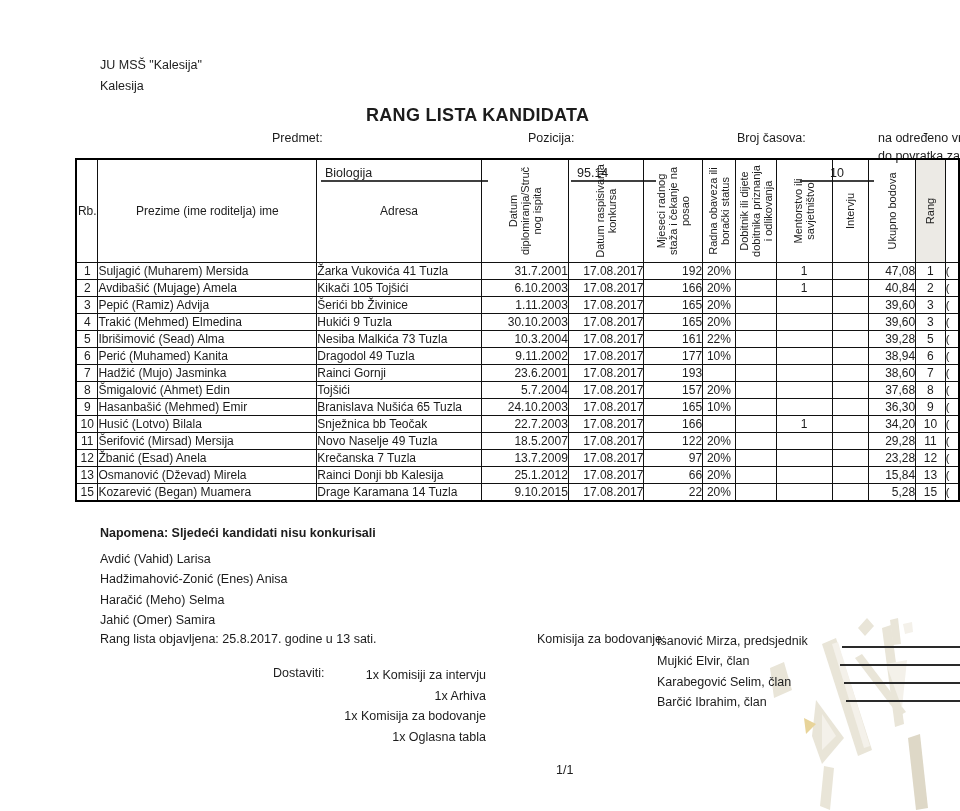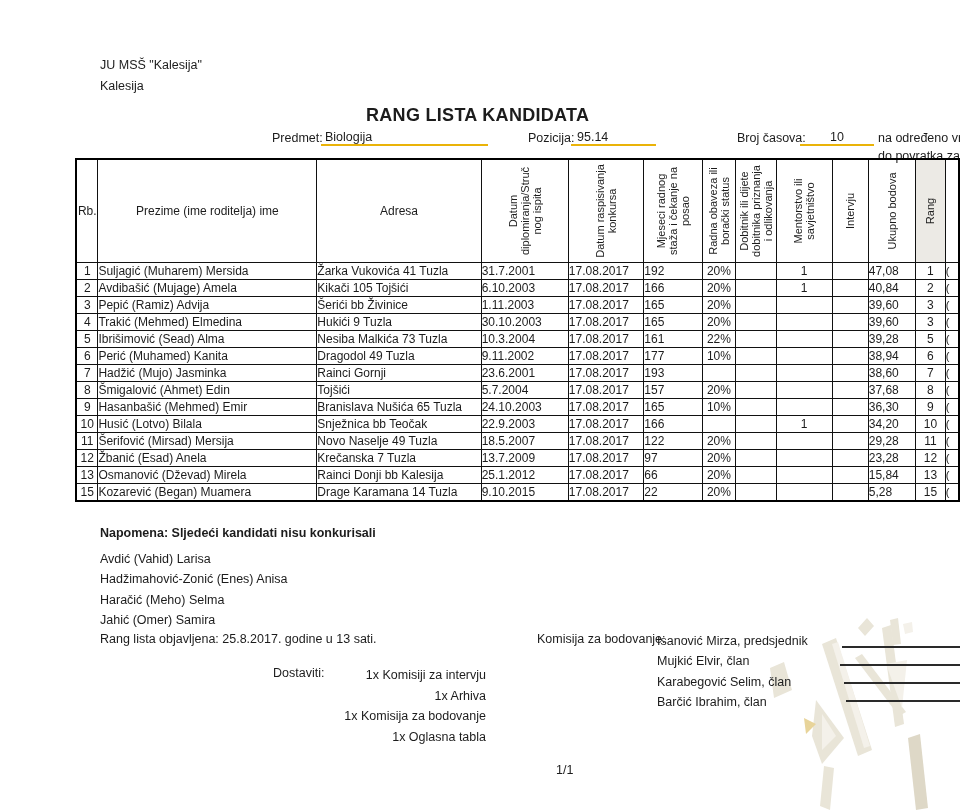--- a/index.html
+++ b/index.html
@@ -4,22 +4,22 @@
 <style>
   html,body { margin:0; padding:0; background:#ffffff; }
   .page {
     position:relative; width:960px; height:811px; background:#ffffff;
     overflow:hidden; font-family:"Liberation Sans", sans-serif; color:#1c1c1c;
   }
   .abs { position:absolute; }
   .txt  { font-size:12.5px; line-height:16px; white-space:nowrap; }
   .title{ font-size:18px; font-weight:bold; letter-spacing:.3px; text-align:left; }
   .field{
-    display:inline-block; border-bottom:2px solid #eab308; height:16px;
-    font-size:12.5px; line-height:15px; white-space:nowrap; box-sizing:border-box;
+    display:inline-block; border-bottom:2px solid #404040; height:16px;
+    font-size:12.5px; line-height:15px; white-space:nowrap; box-sizing:border-box;margin-top:36px;
   }
   .bold { font-weight:bold; }
 
   
   table.rank { border-collapse:collapse; table-layout:fixed; border:2px solid #000; }
   table.rank th, table.rank td {
     border:1px solid #111; padding:0; overflow:hidden; white-space:nowrap;
     font-weight:normal; box-sizing:border-box;
   }
   thead th { height:102px; vertical-align:middle; text-align:center; font-size:12px; }
@@ -27,21 +27,21 @@
   .vwrap { position:relative; width:100%; height:102px; }
   .vtext {
     position:absolute; left:50%; top:50%; width:96px;
     transform:translate(-50%,-50%) rotate(-90deg);
     font-size:11px; line-height:12px; text-align:center;
     white-space:normal; word-wrap:break-word;
   }
   tbody td { height:17px; font-size:12px; line-height:16px; }
   td.a-c { text-align:center; }
   td.a-l { text-align:left;  padding-left:4px; }
-  td.a-r { padding-right:5px; }
+  td.a-r { text-align:right; padding-right:5px; }
   td.c-sliver { padding-left:2px; font-size:11px; }
   th.c-sliver { border-left:1px solid #111; }
 
   .sigline { position:absolute; height:2px; background:#2a2a2a; }
   .list-r { text-align:right; }
   .lh20 div { line-height:20.3px; white-space:nowrap; }
   .lh20r div{ line-height:20.7px; white-space:nowrap; }
 
   
   .wm-a { fill:#e9e5d8; } .wm-b { fill:#f4f1ea; } .wm-c { fill:#ded8c7; } .wm-g { fill:#e8d49a; }
@@ -267,21 +267,21 @@
           <td class="a-c"></td>
           <td class="a-c"></td>
           <td class="a-r">36,30</td>
           <td class="a-c">9</td>
           <td class="c-sliver">(</td>
         </tr>
         <tr>
           <td class="a-c">10</td>
           <td class="a-l">Husić (Lotvo) Bilala</td>
           <td class="a-l">Snježnica bb Teočak</td>
-          <td class="a-r">22.9.2003</td>
+          <td class="a-r">22.7.2003</td>
           <td class="a-r">17.08.2017</td>
           <td class="a-r">166</td>
           <td class="a-c"></td>
           <td class="a-c"></td>
           <td class="a-c">1</td>
           <td class="a-c"></td>
           <td class="a-r">34,20</td>
           <td class="a-c">10</td>
           <td class="c-sliver">(</td>
         </tr>

